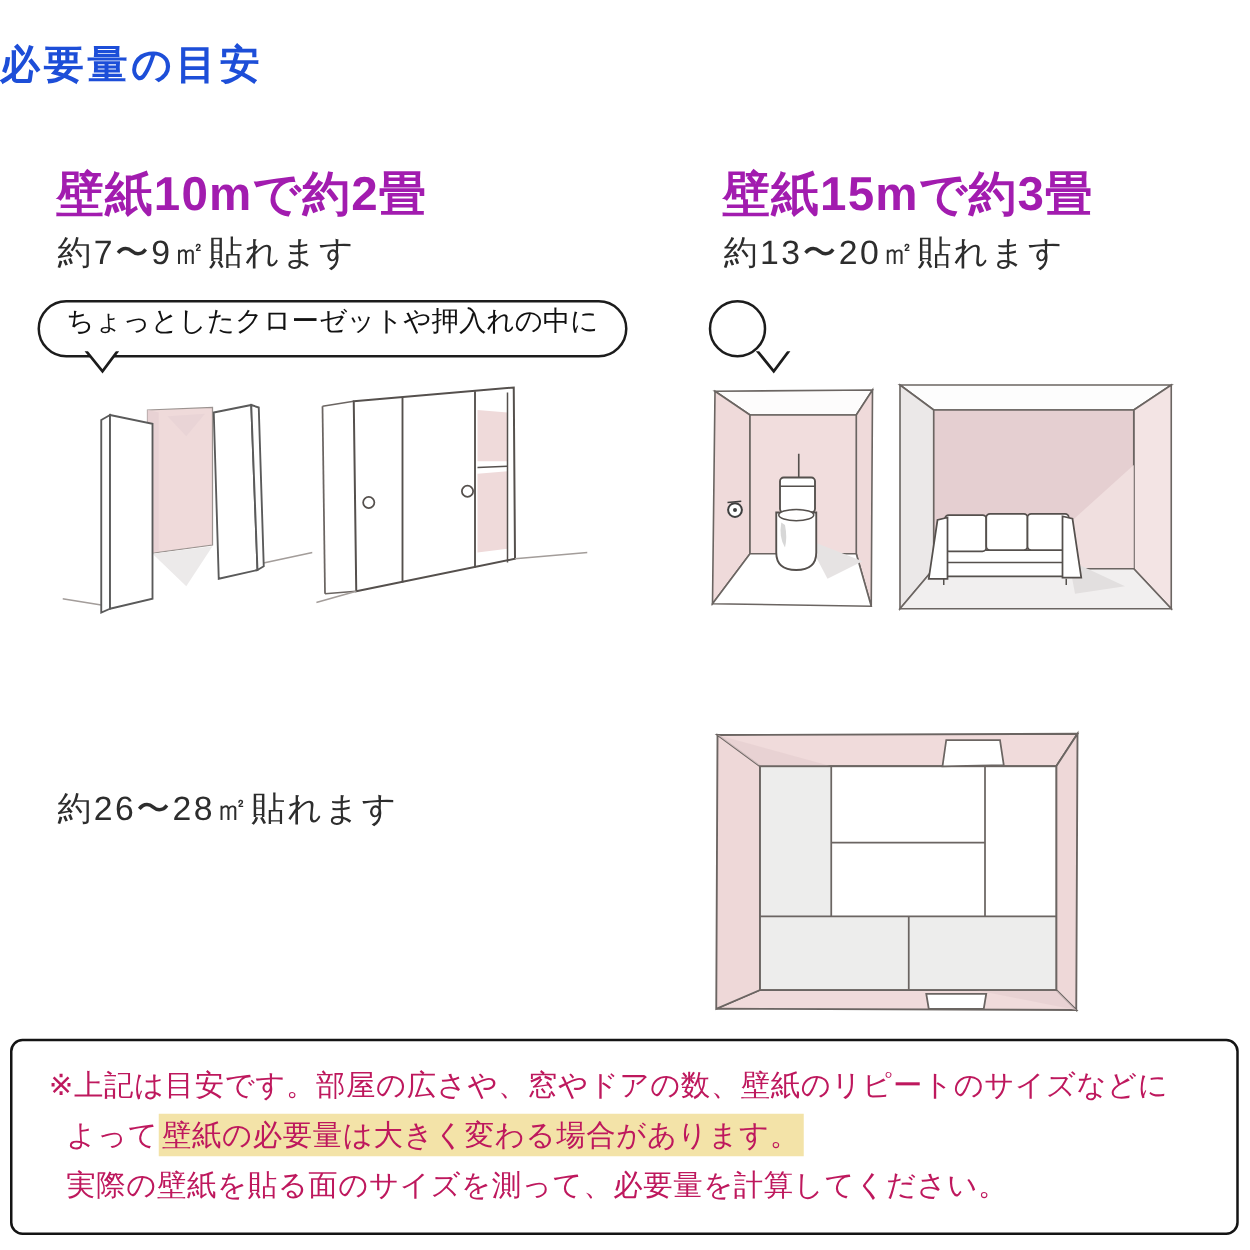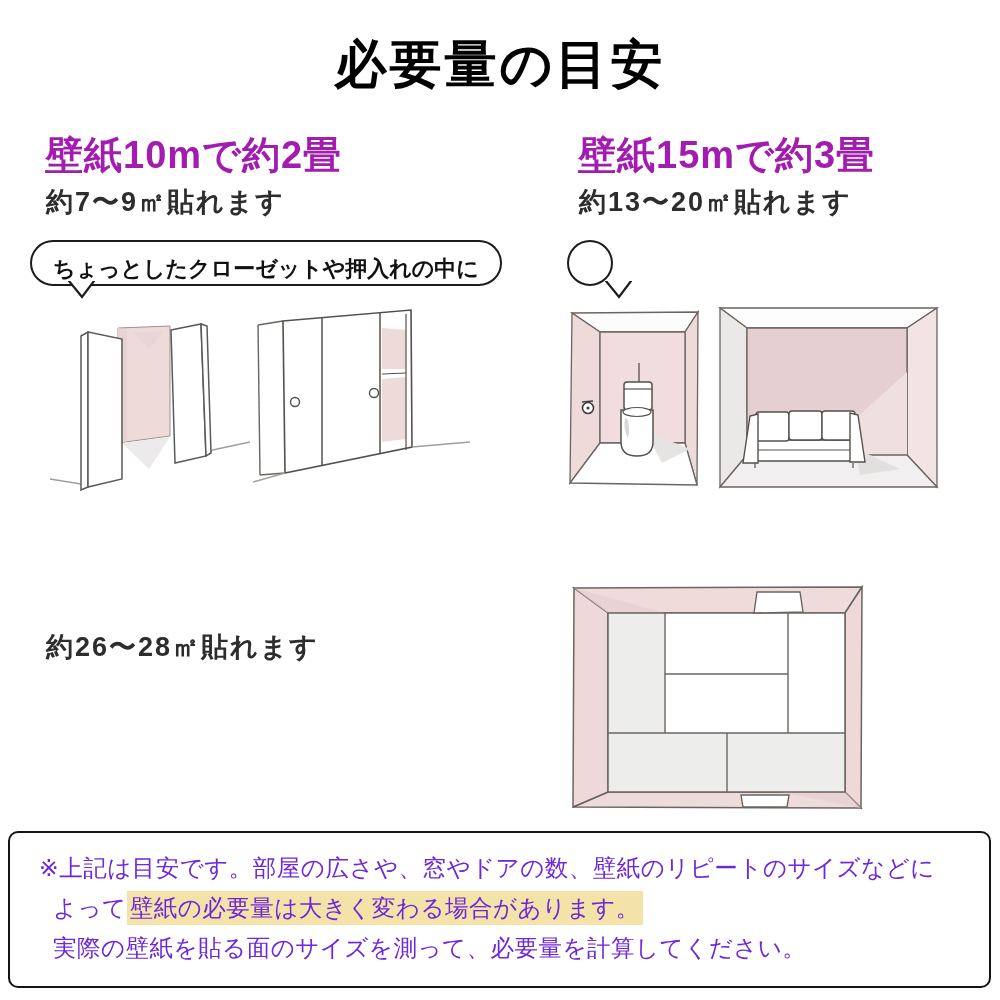--- a/index.html
+++ b/index.html
@@ -1,49 +1,49 @@
 <!DOCTYPE html>
 <html><head>
 <meta charset="utf-8">
 <style>
   *{margin:0;padding:0;box-sizing:border-box}
   html,body{width:1000px;height:1000px;background:#fff}
   body{font-family:"Liberation Sans","DejaVu Sans",sans-serif;position:relative;overflow:hidden;color:#222}
   .page{position:absolute;inset:0;background:#fff}
 
-  .title{position:absolute;top:30px;left:0;width:100%;text-align:center;
-         font-size:52px;font-weight:900;color:#000000;letter-spacing:3px}
+  .title{position:absolute;top:30px;left:0;width:100%;text-align:left;
+         font-size:32px;font-weight:900;color:#1d4ed8;letter-spacing:3px}
 
   .heading{position:absolute;font-size:38px;font-weight:700;color:#a21caf;letter-spacing:1px;white-space:nowrap}
-  .subheading{position:absolute;font-size:27px;font-weight:700;color:#2d2d2d;letter-spacing:2px;white-space:nowrap}
+  .subheading{position:absolute;font-size:27px;font-weight:400;color:#2d2d2d;letter-spacing:2px;white-space:nowrap}
   .h-10m{left:45px;top:130px}
   .s-10m{left:46px;top:184px}
   .h-15m{left:578px;top:130px}
   .s-15m{left:579px;top:184px}
   .h-30m{left:45px;top:601px}
   .s-30m{left:46px;top:629px}
 
   .bubble{position:absolute;height:46px;border:2.2px solid #1c1c1c;border-radius:24px;
-          background:#fff;display:inline-flex;align-items:flex-end;padding:0 21px;
-          font-size:22px;font-weight:700;color:#111;white-space:nowrap;z-index:3}
+          background:#fff;display:inline-flex;align-items:flex-start;padding:0 21px;
+          font-size:22px;font-weight:400;color:#111;white-space:nowrap;z-index:3}
   .bubble .tail{position:absolute;bottom:-16px;left:34px}
   .b1{left:30px;top:240px}
   .b2{left:567px;top:240px}
   .b3{left:578px;top:516px;height:50px;border-radius:27px;font-size:24px;padding:0 24px}
 
   .sketch{position:absolute}
   .sk-closet-open{left:50px;top:303px;width:200px;height:190px}
   .sk-closet-slide{left:253px;top:303px;width:217px;height:190px}
   .sk-toilet{left:562px;top:302px;width:145px;height:190px}
   .sk-living{left:712px;top:302px;width:230px;height:190px}
   .sk-tatami{left:565px;top:582px;width:300px;height:230px}
 
   .note{position:absolute;left:8px;top:831px;width:983px;height:157px;
         border:2.5px solid #141414;border-radius:10px;background:#fff;
-        padding:15px 18px 0 43px;font-size:23.5px;color:#6d28d9;letter-spacing:0.5px}
+        padding:15px 18px 0 43px;font-size:23.5px;color:#be185d;letter-spacing:0.5px}
   .note p{line-height:40px;white-space:nowrap}
   .note p.hang{text-indent:-14px}
   .hl{background:#f3e3a8;font-weight:400;padding:4px 3px}
 </style>
 </head>
 <body>
 
 <div class="page">
 
   <h1 class="title">必要量の目安</h1>

